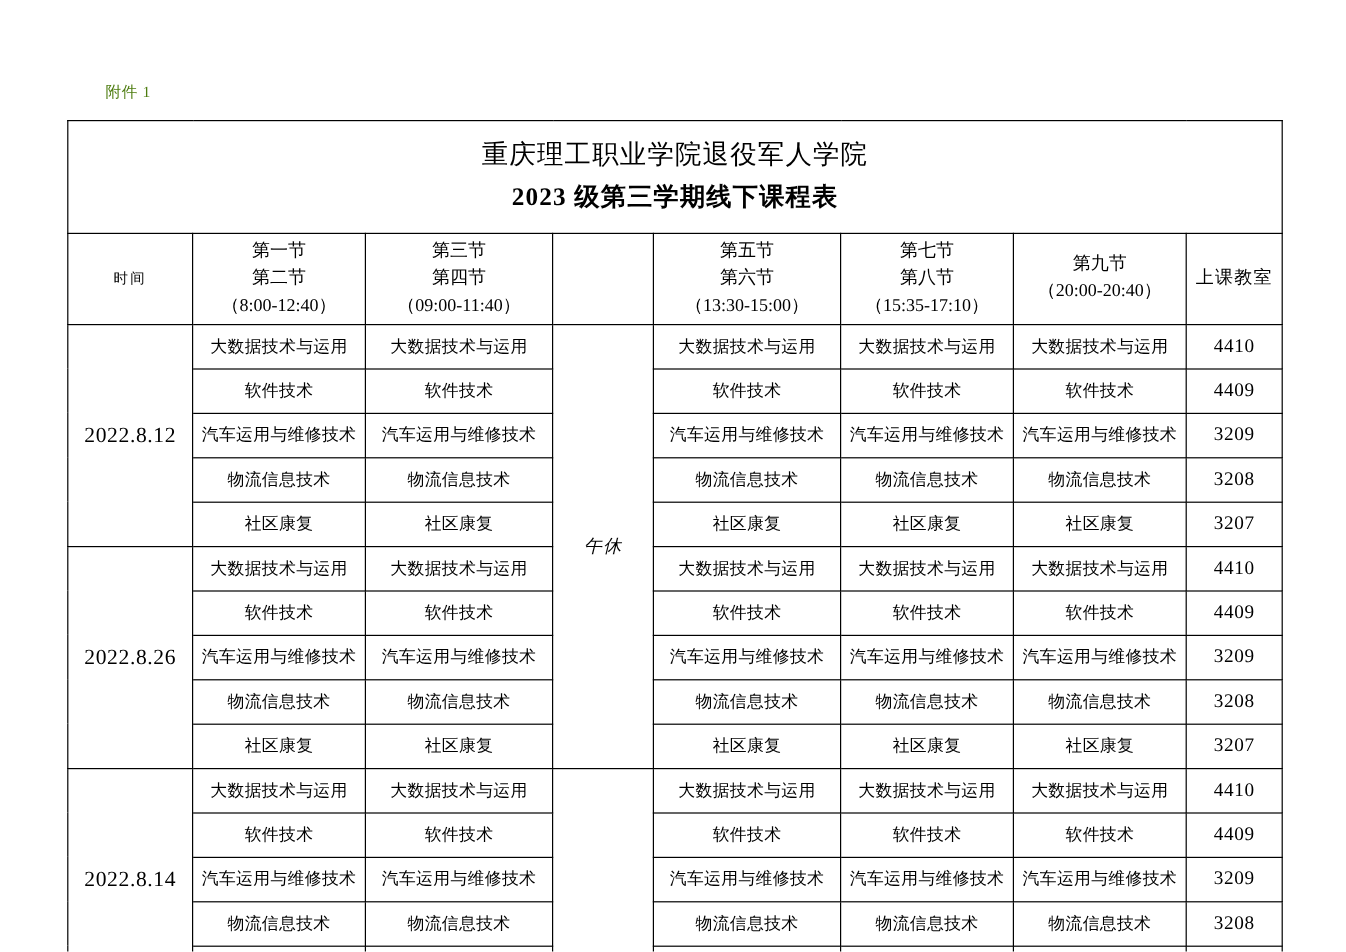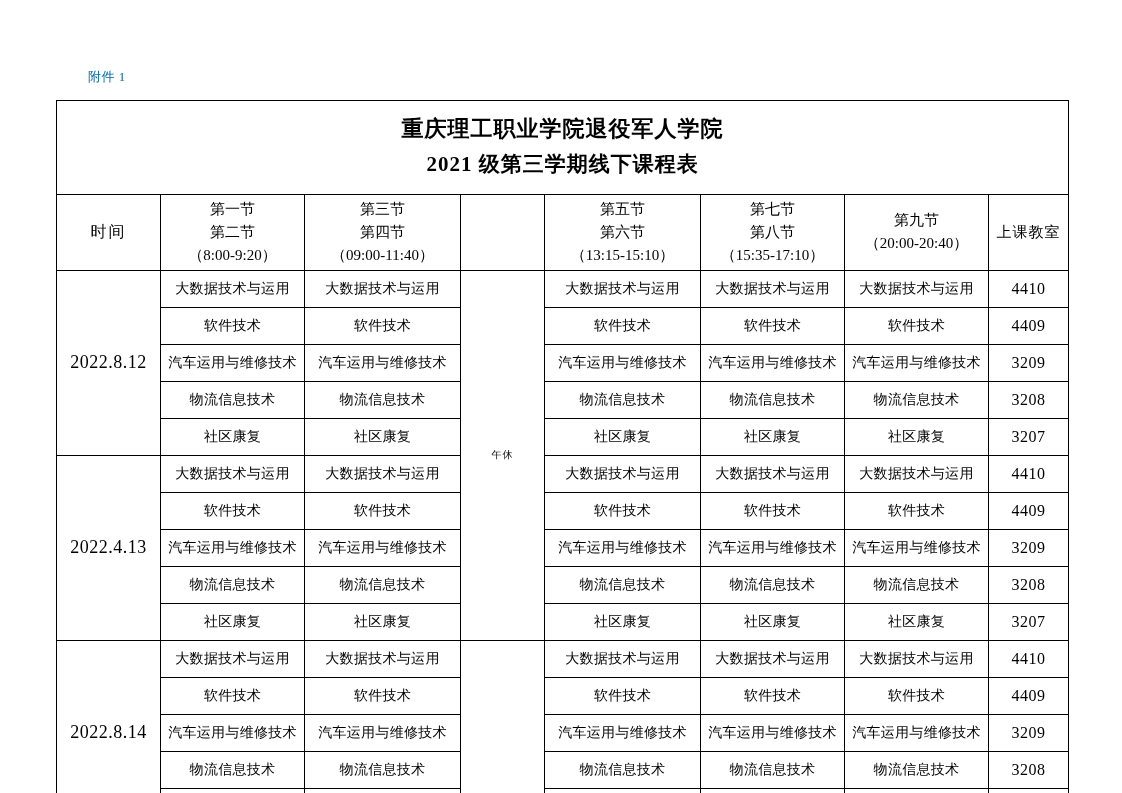--- a/index.html
+++ b/index.html
@@ -21,21 +21,21 @@
     height: 793px;
     box-sizing: border-box;
   }
   .attachment-label {
     position: absolute;
     left: 88px;
     top: 68px;
     font-size: 13px;
     font-family: "Liberation Serif", "DejaVu Serif", serif;
     letter-spacing: 0.5px;
-    color: #0369a1;
+    color: #4d7c0f;
   }
   .table-wrap {
     position: absolute;
     left: 56px;
     top: 100px;
     width: 1012px;
   }
   table.sched {
     border-collapse: collapse;
     width: 1012px;
@@ -49,36 +49,36 @@
     vertical-align: middle;
     font-weight: normal;
     font-family: "Liberation Serif", "DejaVu Serif", serif;
   }
   .title-cell {
     padding: 10px 0 12px 0 !important;
     line-height: 1.65;
   }
   .title-line1 {
     font-size: 22px;
-    font-weight: bold;
+    font-weight: normal;
     letter-spacing: 1px;
   }
   .title-line2 {
     font-size: 21px;
     font-weight: bold;
     letter-spacing: 1px;
   }
   .hdr {
     height: 76px;
     font-size: 15px;
     line-height: 1.55;
     font-weight: bold;
   }
   .hdr-time {
-    font-size: 16px;
+    font-size: 12px;
     font-weight: bold;
     letter-spacing: 2px;
   }
   .hdr-room {
     font-size: 15px;
     font-weight: bold;
     letter-spacing: 1px;
   }
   .hdr-line {
     display: block;
@@ -91,22 +91,23 @@
     height: 36px;
     font-size: 14px;
     letter-spacing: 0.3px;
   }
   .room {
     height: 36px;
     font-size: 16px;
     letter-spacing: 0.5px;
   }
   .break-cell {
-    font-size: 10px;
+    font-size: 15px;
     letter-spacing: 1px;
+    font-style: italic;
   }
   .c-time   { width: 104px; }
   .c-p12    { width: 144px; }
   .c-p34    { width: 156px; }
   .c-break  { width: 84px; }
   .c-p56    { width: 156px; }
   .c-p78    { width: 144px; }
   .c-p9     { width: 144px; }
   .c-room   { width: 80px; }
 </style>
@@ -126,45 +127,45 @@
           <col class="c-break">
         <col class="c-p56">
           <col class="c-p78">
           <col class="c-p9">
           <col class="c-room">
       </colgroup>
       <tbody>
         <tr>
           <td class="title-cell" colspan="8">
             <div class="title-line1">重庆理工职业学院退役军人学院</div>
-            <div class="title-line2">2021 级第三学期线下课程表</div>
+            <div class="title-line2">2023 级第三学期线下课程表</div>
           </td>
         </tr>
 
         <tr class="hdr">
           <td class="hdr-time">时间</td>
 
           <td>
             <span class="hdr-line">第一节</span>
             <span class="hdr-line">第二节</span>
-            <span class="hdr-line">（8:00-9:20）</span>
+            <span class="hdr-line">（8:00-12:40）</span>
           </td>
 
           <td>
             <span class="hdr-line">第三节</span>
             <span class="hdr-line">第四节</span>
             <span class="hdr-line">（09:00-11:40）</span>
           </td>
 
           <td></td>
 
           <td>
             <span class="hdr-line">第五节</span>
             <span class="hdr-line">第六节</span>
-            <span class="hdr-line">（13:15-15:10）</span>
+            <span class="hdr-line">（13:30-15:00）</span>
           </td>
 
           <td>
             <span class="hdr-line">第七节</span>
             <span class="hdr-line">第八节</span>
             <span class="hdr-line">（15:35-17:10）</span>
           </td>
 
           <td>
             <span class="hdr-line">第九节</span>
@@ -211,21 +212,21 @@
         <tr>
           <td class="course">社区康复</td>
           <td class="course">社区康复</td>
           <td class="course">社区康复</td>
           <td class="course">社区康复</td>
           <td class="course">社区康复</td>
           <td class="room">3207</td>
         </tr>
 
         <tr>
-          <td class="date-cell" rowspan="5">2022.4.13</td>
+          <td class="date-cell" rowspan="5">2022.8.26</td>
           <td class="course">大数据技术与运用</td>
           <td class="course">大数据技术与运用</td>
           <td class="course">大数据技术与运用</td>
           <td class="course">大数据技术与运用</td>
           <td class="course">大数据技术与运用</td>
           <td class="room">4410</td>
         </tr>
         <tr>
           <td class="course">软件技术</td>
           <td class="course">软件技术</td>

